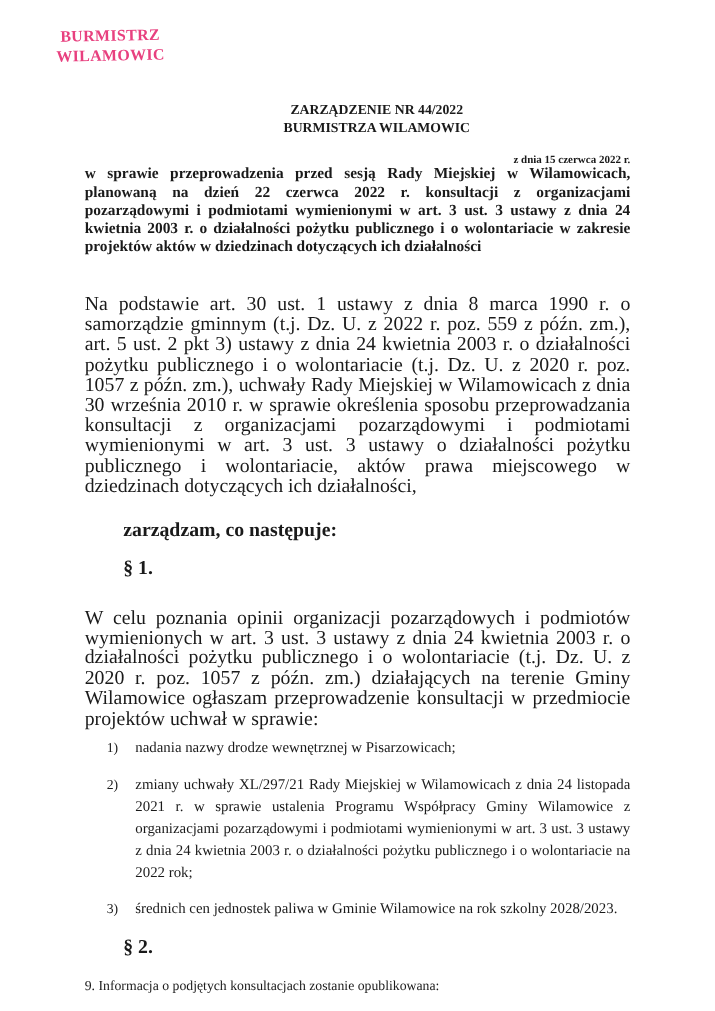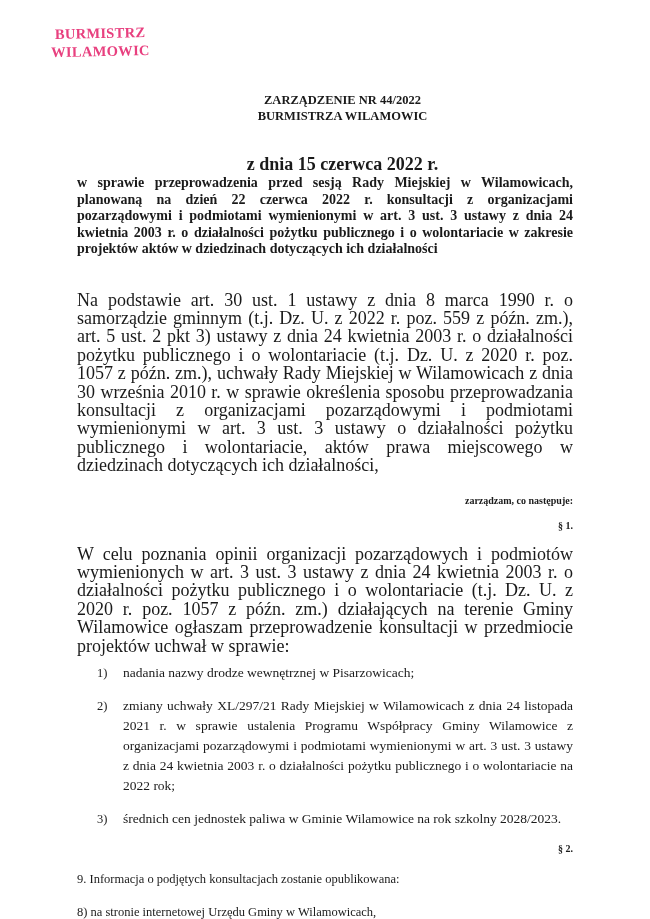--- a/index.html
+++ b/index.html
@@ -9,28 +9,28 @@
     }
     .stamp {
       position: absolute; left: 55px; top: 24px;
       font-family: "Liberation Serif", serif; font-weight: bold;
       color: #e8407f; font-size: 14.5px; line-height: 18px; letter-spacing: 0.3px;
       transform: rotate(-1.2deg);
     }
     .stamp .l2 { margin-left: -4px; }
     .page { position: absolute; left: 77px; top: 92px; width: 496px; }
     .title { font-weight: bold; font-size: 12.5px; line-height: 16px; text-align: center; margin-left: 35px; }
-    .date { font-weight: bold; font-size: 18px; text-align: center; margin-top: 30px; margin-left: 35px; }
+    .date { font-weight: bold; font-size: 10px; text-align: right; margin-top: 16px; margin-left: 35px; }
     .subject { font-weight: bold; font-size: 14px; line-height: 16.5px; text-align: justify; margin-top: 0; }
     .para { font-size: 18px; line-height: 18.4px; text-align: justify; }
     .basis { margin-top: 33px; }
-    .heading { font-weight: bold; font-size: 10px; text-align: right; margin-left: 35px; }
+    .heading { font-weight: bold; font-size: 18px; text-align: left; margin-left: 35px; }
     .h-order { margin-top: 20px; }
     .h-s1 { margin-top: 14px; }
-    .s1para { margin-top: 14px; }
+    .s1para { margin-top: 25px; }
     ol.items { list-style: none; margin: 8px 0 0 0; padding: 0; }
     ol.items li { position: relative; padding-left: 46px; font-size: 13.5px; line-height: 20px; text-align: justify; margin-bottom: 13px; }
     ol.items li .num { position: absolute; left: 20px; top: 0; font-size: 12.5px; }
     .h-s2 { margin-top: 14px; }
     .s2line { font-size: 12.5px; line-height: 16px; margin-top: 17px; }
   </style>
 </head>
 <body>
 
 <div class="stamp">

